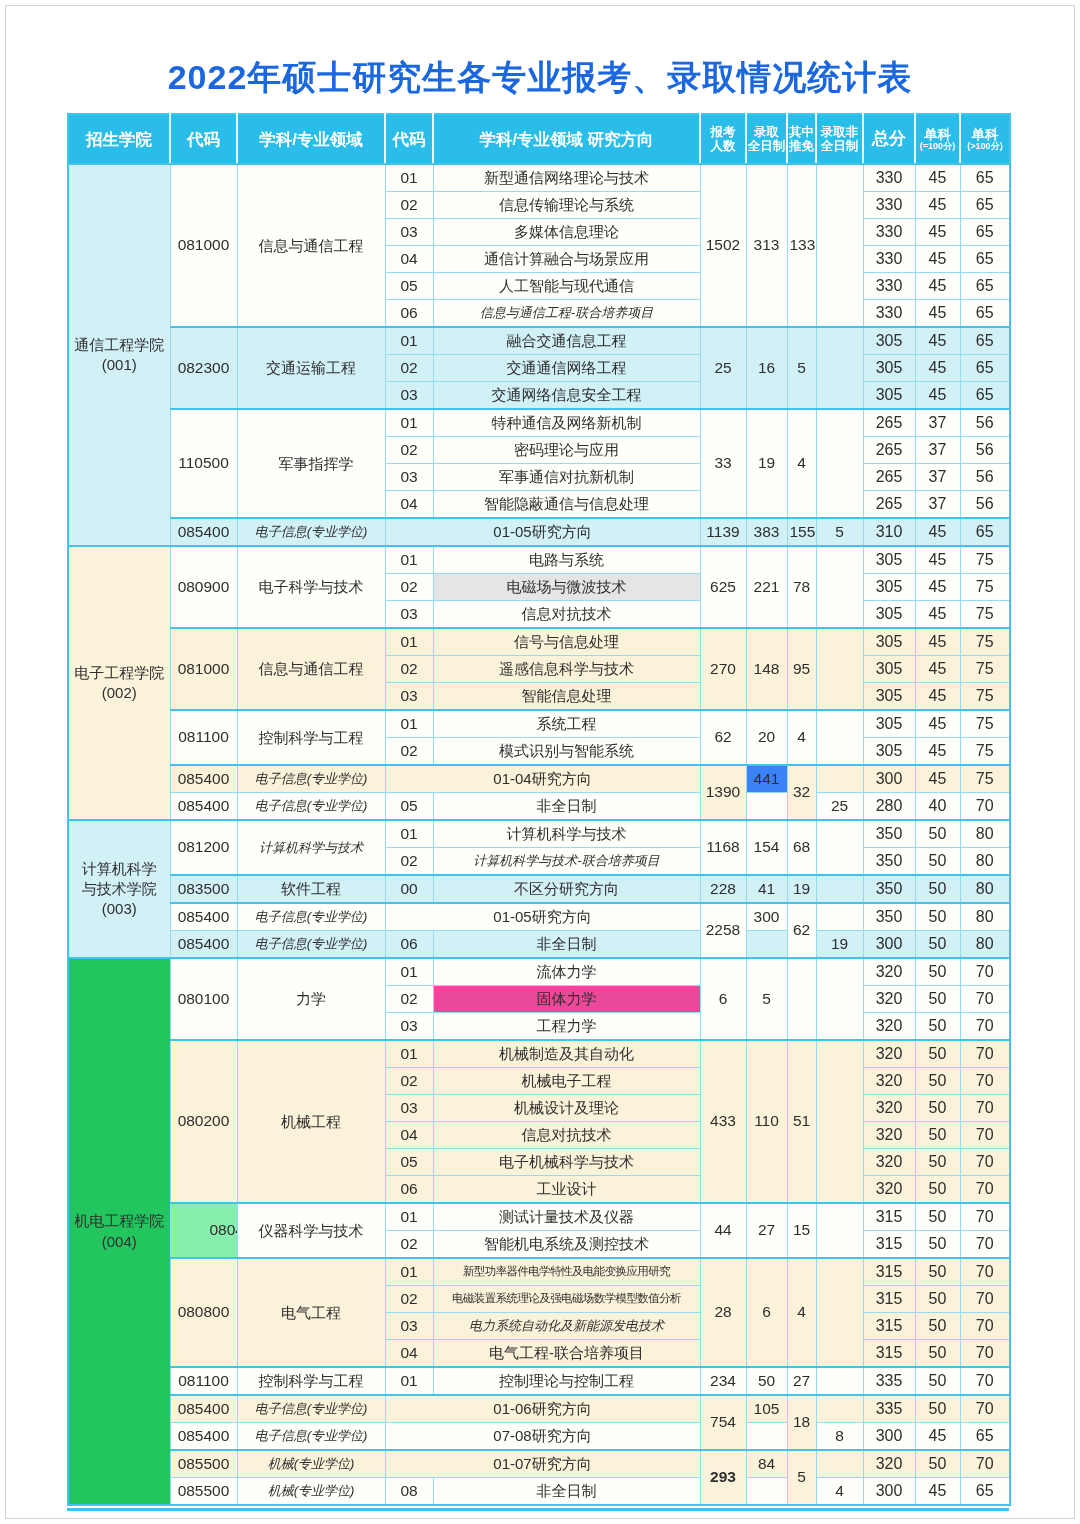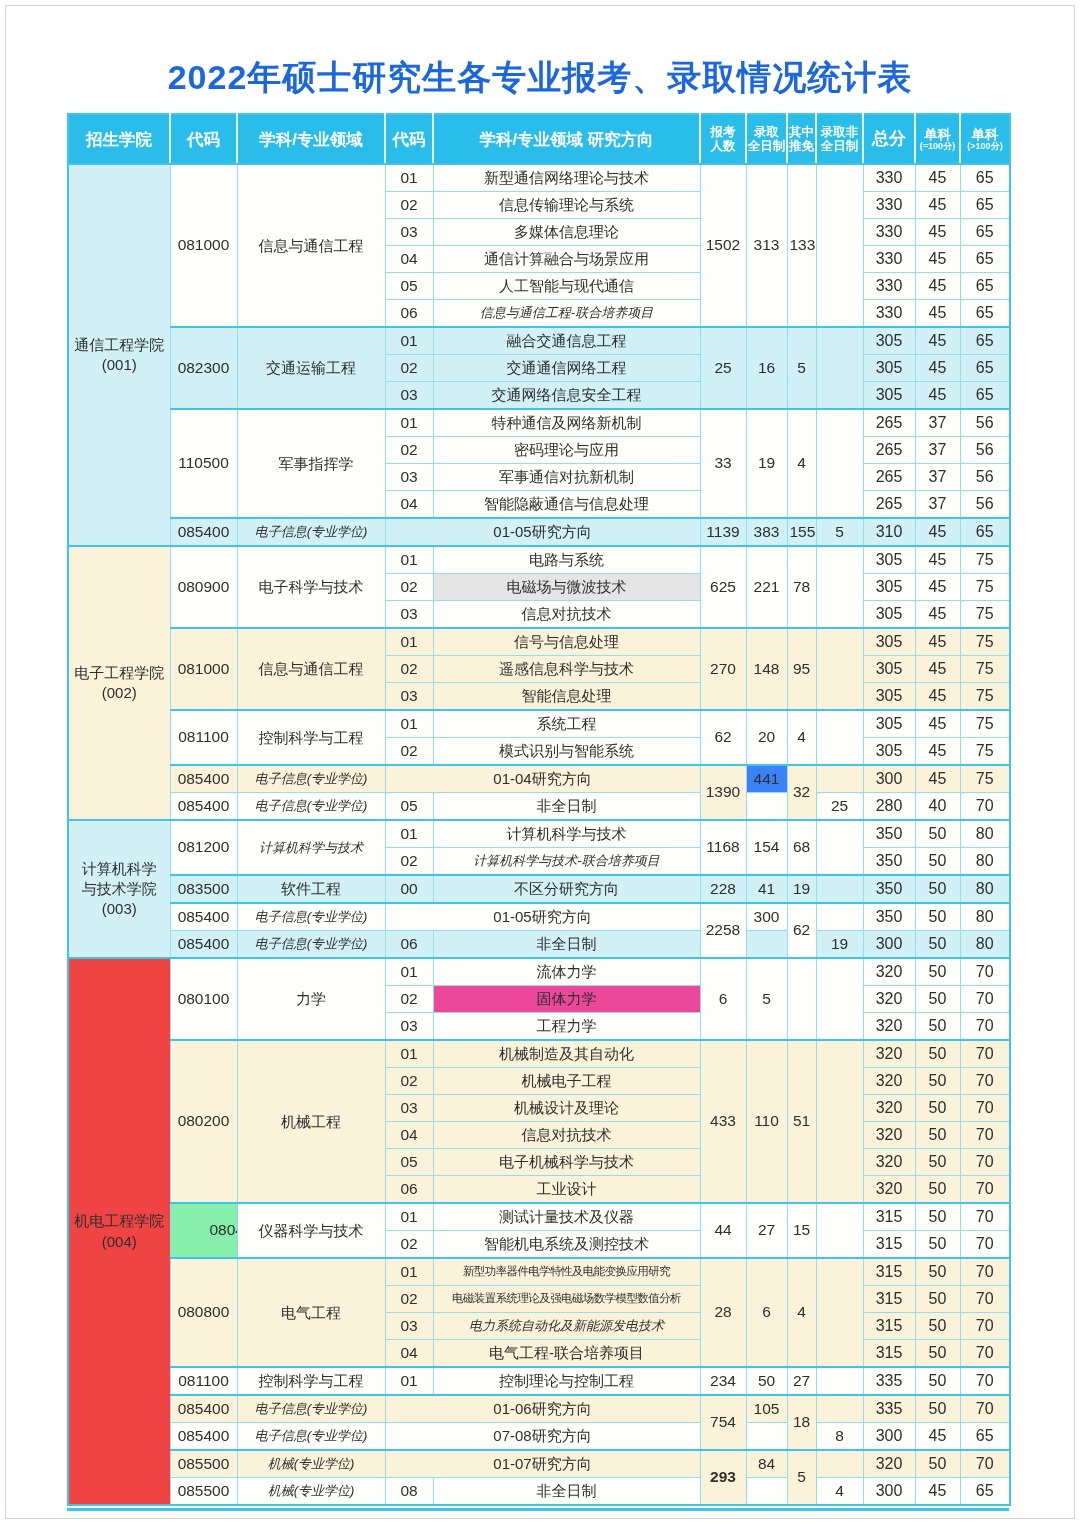--- a/index.html
+++ b/index.html
@@ -376,21 +376,21 @@
           <td class="small" style="background: rgb(210, 241, 247);">电子信息(专业学位)</td>
           <td class="code" style="background: rgb(210, 241, 247);">06</td>
           <td style="background: rgb(210, 241, 247);">非全日制</td>
           <td class="num" style="background: rgb(210, 241, 247);"></td>
           <td class="num" style="background: rgb(210, 241, 247);">19</td>
           <td class="score" style="background: rgb(210, 241, 247);">300</td>
           <td class="score" style="background: rgb(210, 241, 247);">50</td>
           <td class="score" style="background: rgb(210, 241, 247);">80</td>
         </tr>
         <tr class="block-start">
-          <td class="college" rowspan="20" style="background: #ef4444;">机电工程学院
+          <td class="college" rowspan="20" style="background: #22c55e;">机电工程学院
 (004)</td>
           <td class="code" rowspan="3" style="background: rgb(254, 254, 251);">080100</td>
           <td rowspan="3" style="background: rgb(254, 254, 251);">力学</td>
           <td class="code" style="background: rgb(254, 254, 251);">01</td>
           <td style="background: rgb(254, 254, 251);">流体力学</td>
           <td class="num" rowspan="3" style="background: rgb(254, 254, 251);">6</td>
           <td class="num" rowspan="3" style="background: rgb(254, 254, 251);">5</td>
           <td class="num" rowspan="3" style="background: rgb(254, 254, 251);"></td>
           <td class="num" rowspan="3" style="background: rgb(254, 254, 251);"></td>
           <td class="score" style="background: rgb(254, 254, 251);">320</td>

